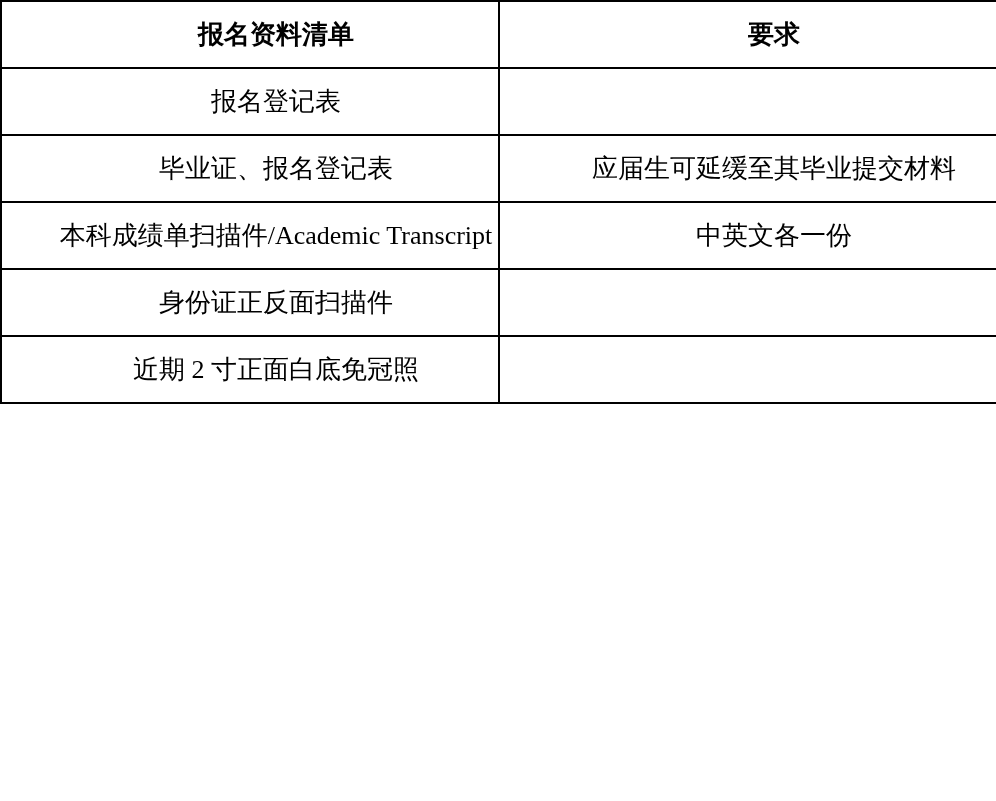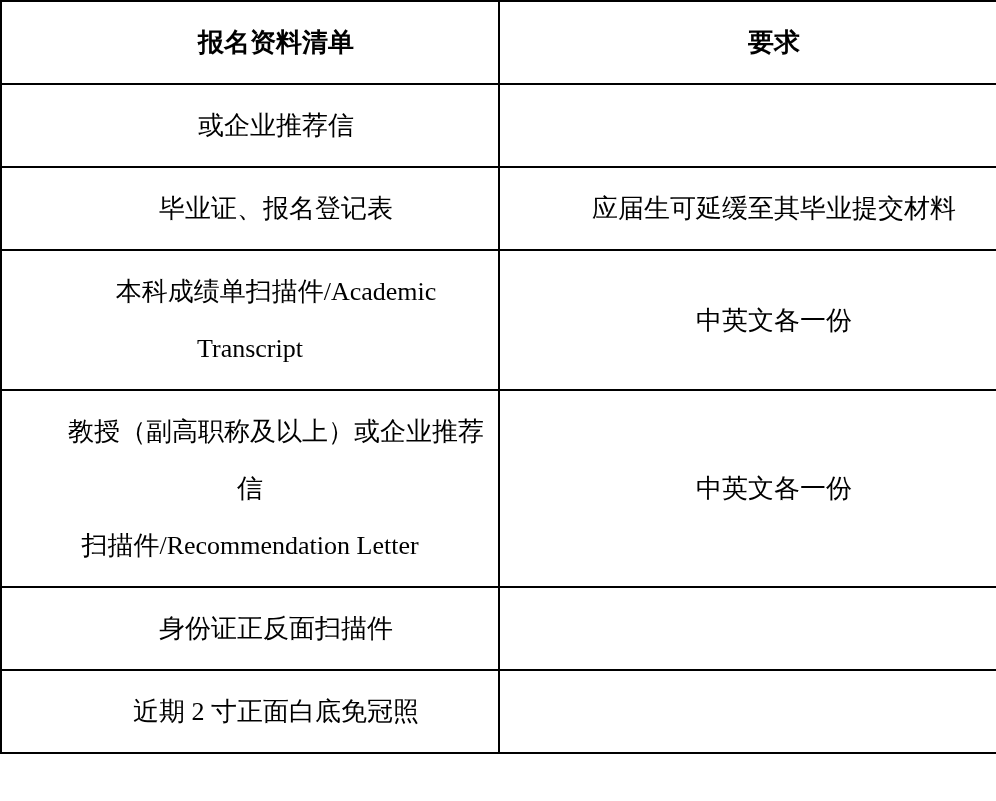--- a/index.html
+++ b/index.html
@@ -18,21 +18,21 @@
     table-layout: fixed;
     width: 996px;
     color: #000000;
     font-family: "Liberation Serif", "DejaVu Serif", serif;
     font-size: 26px;
   }
   table.doc-table col { width: 498px; }
   table.doc-table th,
   table.doc-table td {
     border: 2px solid #000000;
-    padding: 12px;
+    padding: 4px;
     margin: 0;
     text-align: center;
     vertical-align: middle;
     line-height: 57px;
     white-space: pre-line;
     text-indent: 2em;   
     overflow: hidden;
   }
   table.doc-table th {
     font-weight: bold;
@@ -52,34 +52,29 @@
       <col>
     </colgroup>
     <thead>
       <tr class="lines-1">
         <th>报名资料清单</th>
         <th>要求</th>
       </tr>
     </thead>
     <tbody>
       <tr class="lines-1">
-        <td>或企业推荐信</td>
+        <td>报名登记表</td>
         <td></td>
       </tr>
       <tr class="lines-1">
         <td>毕业证、报名登记表</td>
         <td>应届生可延缓至其毕业提交材料</td>
       </tr>
       <tr class="lines-1">
         <td>本科成绩单扫描件/Academic Transcript</td>
-        <td>中英文各一份</td>
-      </tr>
-      <tr class="lines-2">
-        <td>教授（副高职称及以上）或企业推荐信
-扫描件/Recommendation Letter</td>
         <td>中英文各一份</td>
       </tr>
       <tr class="lines-1">
         <td>身份证正反面扫描件</td>
         <td></td>
       </tr>
       <tr class="lines-1">
         <td>近期 2 寸正面白底免冠照</td>
         <td></td>
       </tr>

